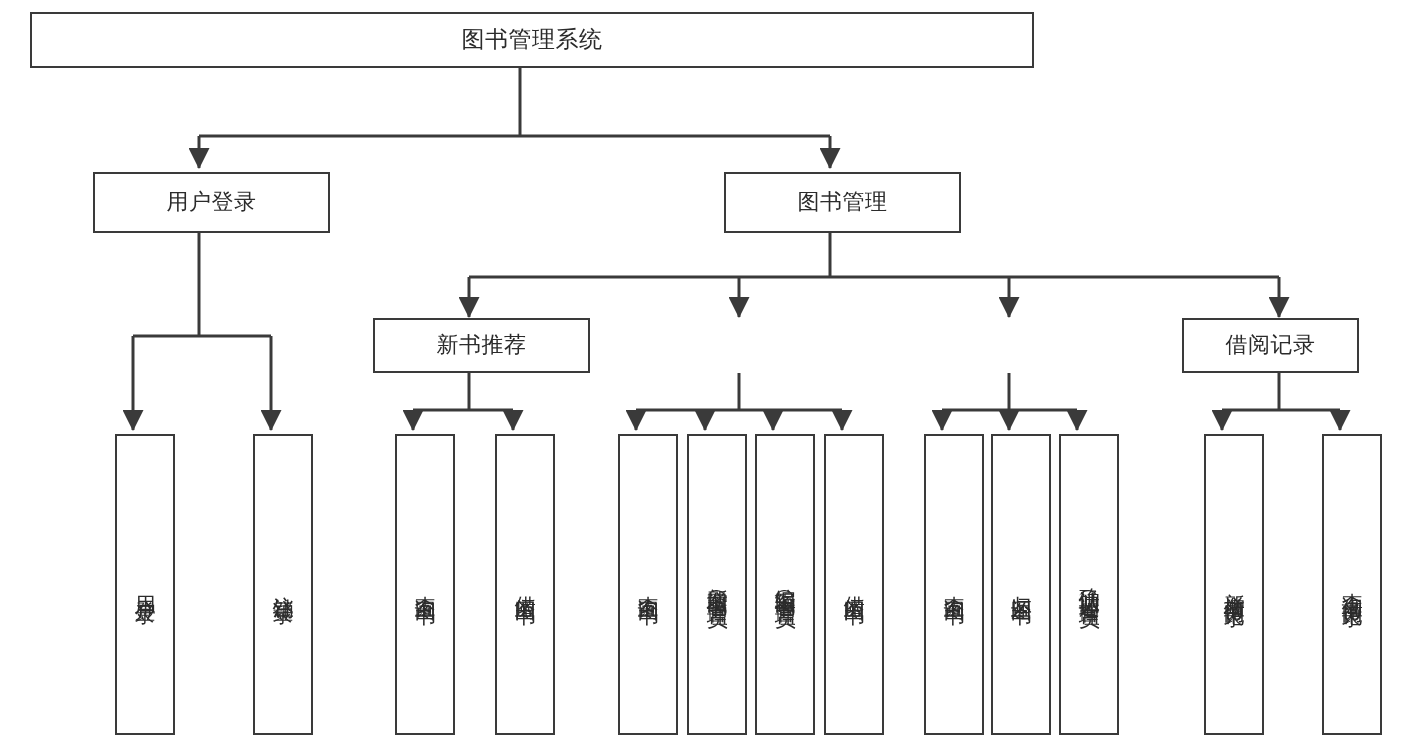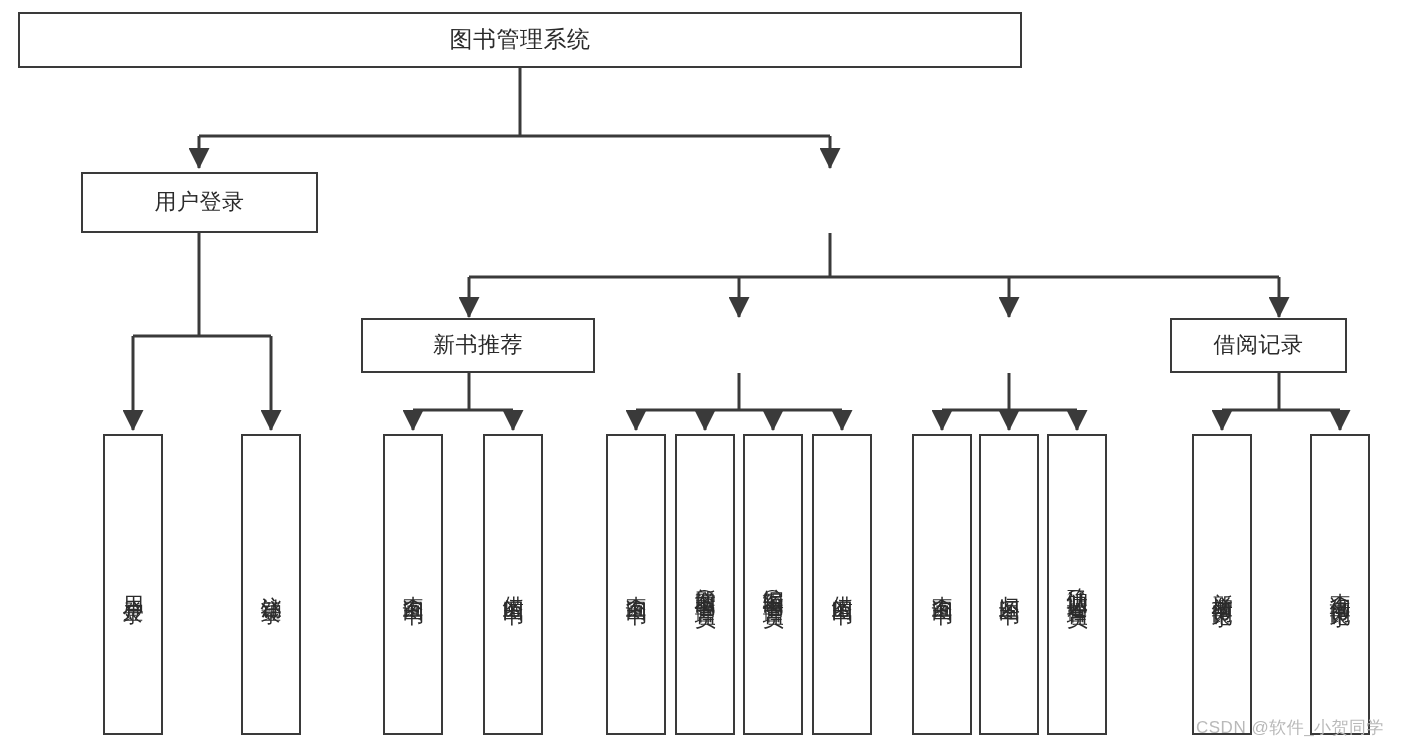--- a/index.html
+++ b/index.html
@@ -27,20 +27,21 @@
   }
   .node {
     position: absolute;
     box-sizing: border-box;
     background: #ffffff;
     border: 2px solid #3a3a3a;
     display: flex;
     align-items: center;
     justify-content: center;
     color: #2b2b2b;
+    margin-left: 12px;
   }
   .node-h {
     font-size: 22px;
     line-height: 1.2;
     letter-spacing: 0.5px;
     white-space: nowrap;
   }
   .node-root .node-h {
     font-size: 23px;
   }
@@ -120,22 +121,25 @@
   </svg>
 
   <div class="node node-root" style="left:18px; top:12px; width:1004px; height:56px;">
     <span class="node-h">图书管理系统</span>
   </div>
 
   <div class="node" style="left:81px; top:172px; width:237px; height:61px;">
     <span class="node-h">用户登录</span>
   </div>
 
+  <div class="node" style="left:712px; top:172px; width:237px; height:61px;">
+    <span class="node-h">图书管理</span>
+  </div>
 
-  <div class="node" style="left:361px; top:318px; width:234px; height:55px;">
+  <div class="node" style="left:361px; top:318px; width:217px; height:55px;">
     <span class="node-h">新书推荐</span>
   </div>
 
 
 
   <div class="node" style="left:1170px; top:318px; width:177px; height:55px;">
     <span class="node-h">借阅记录</span>
   </div>
 
   <div class="node" style="left:103px; top:434px; width:60px; height:301px;">
@@ -175,15 +179,14 @@
     <span class="node-v">确认归还（管理员）</span>
   </div>
 
   <div class="node" style="left:1192px; top:434px; width:60px; height:301px;">
     <span class="node-v">新增借阅记录</span>
   </div>
   <div class="node" style="left:1310px; top:434px; width:60px; height:301px;">
     <span class="node-v">查询借阅记录</span>
   </div>
 
-  <div class="watermark" style="left:1196px; top:716px;">CSDN @软件_小贺同学</div>
 
 </div>
 
 </body></html>

